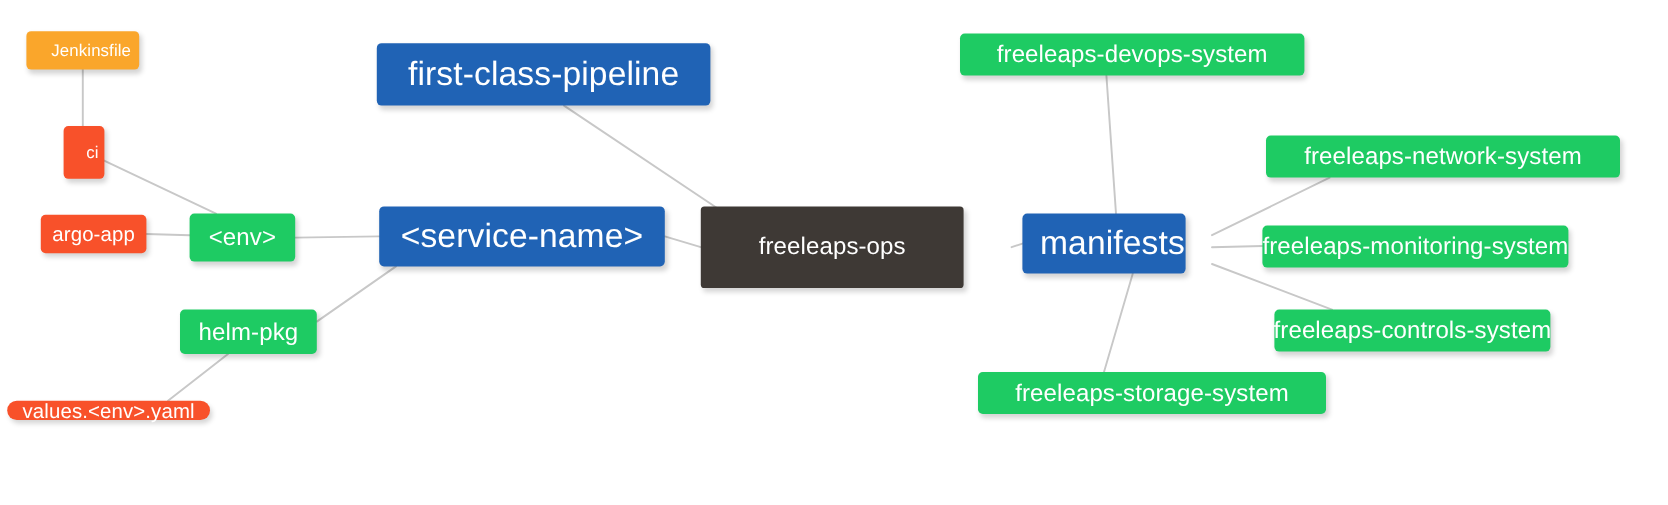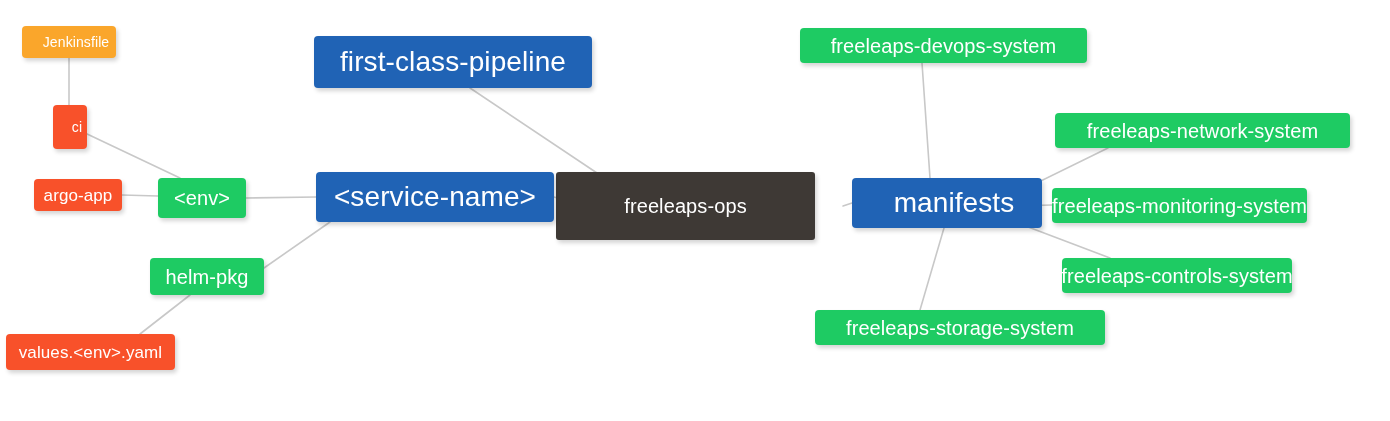--- a/index.html
+++ b/index.html
@@ -64,48 +64,48 @@
       <line x1="158" y1="196" x2="122" y2="195" stroke="#c8c8c8" stroke-width="1.6" stroke-linecap="round"></line>
       <line x1="69" y1="105" x2="69" y2="58" stroke="#c8c8c8" stroke-width="1.6" stroke-linecap="round"></line>
       <line x1="190" y1="295" x2="140" y2="334" stroke="#c8c8c8" stroke-width="1.6" stroke-linecap="round"></line>
       <line x1="930" y1="178" x2="922" y2="63" stroke="#c8c8c8" stroke-width="1.6" stroke-linecap="round"></line>
       <line x1="1010" y1="196" x2="1108" y2="148" stroke="#c8c8c8" stroke-width="1.6" stroke-linecap="round"></line>
       <line x1="1010" y1="206" x2="1052" y2="205" stroke="#c8c8c8" stroke-width="1.6" stroke-linecap="round"></line>
       <line x1="1010" y1="220" x2="1110" y2="258" stroke="#c8c8c8" stroke-width="1.6" stroke-linecap="round"></line>
       <line x1="944" y1="228" x2="920" y2="310" stroke="#c8c8c8" stroke-width="1.6" stroke-linecap="round"></line>
     </svg>
   <div id="node-layer">
-      <div class="node n-root sz-md" style="left: 556px; top: 172px; width: 259px; height: 68px;">
+      <div class="node n-root sz-md" style="left: 584px; top: 172px; width: 219px; height: 68px;">
         <span>freeleaps-ops</span>
       </div>
       <div class="node n-blue sz-xl" style="left: 316px; top: 172px; width: 238px; height: 50px;">
         <span>&lt;service-name&gt;</span>
       </div>
       <div class="node n-blue sz-xl" style="left: 314px; top: 36px; width: 278px; height: 52px;">
         <span>first-class-pipeline</span>
       </div>
-      <div class="node n-blue sz-xl" style="left: 852px; top: 178px; width: 190px; height: 50px; padding-left: 24px;">
+      <div class="node n-blue sz-xl" style="left: 852px; top: 178px; width: 136px; height: 50px; padding-left: 24px;">
         <span>manifests</span>
       </div>
       <div class="node n-green sz-md" style="left: 158px; top: 178px; width: 88px; height: 40px;">
         <span>&lt;env&gt;</span>
       </div>
       <div class="node n-green sz-md" style="left: 150px; top: 258px; width: 114px; height: 37px;">
         <span>helm-pkg</span>
       </div>
       <div class="node n-orange sz-xs" style="left: 22px; top: 26px; width: 94px; height: 32px;">
         <span>Jenkinsfile</span>
       </div>
       <div class="node n-red sz-xs" style="left: 53px; top: 105px; width: 32px; height: 44px;">
         <span>ci</span>
       </div>
       <div class="node n-red sz-sm" style="left: 34px; top: 179px; width: 88px; height: 32px;">
         <span>argo-app</span>
       </div>
-      <div class="node n-red sz-sm" style="left: 6px; top: 334px; width: 169px; height: 36px;">
+      <div class="node n-red sz-sm" style="left: 6px; top: 334px; width: 169px; height: 16px; border-radius: 13px;">
         <span>values.&lt;env&gt;.yaml</span>
       </div>
       <div class="node n-green sz-md" style="left: 800px; top: 28px; width: 287px; height: 35px; justify-content: center;">
         <span>freeleaps-devops-system</span>
       </div>
       <div class="node n-green sz-md" style="left: 1055px; top: 113px; width: 295px; height: 35px;">
         <span>freeleaps-network-system</span>
       </div>
       <div class="node n-green sz-md" style="left: 1052px; top: 188px; width: 255px; height: 35px;">
         <span>freeleaps-monitoring-system</span>

